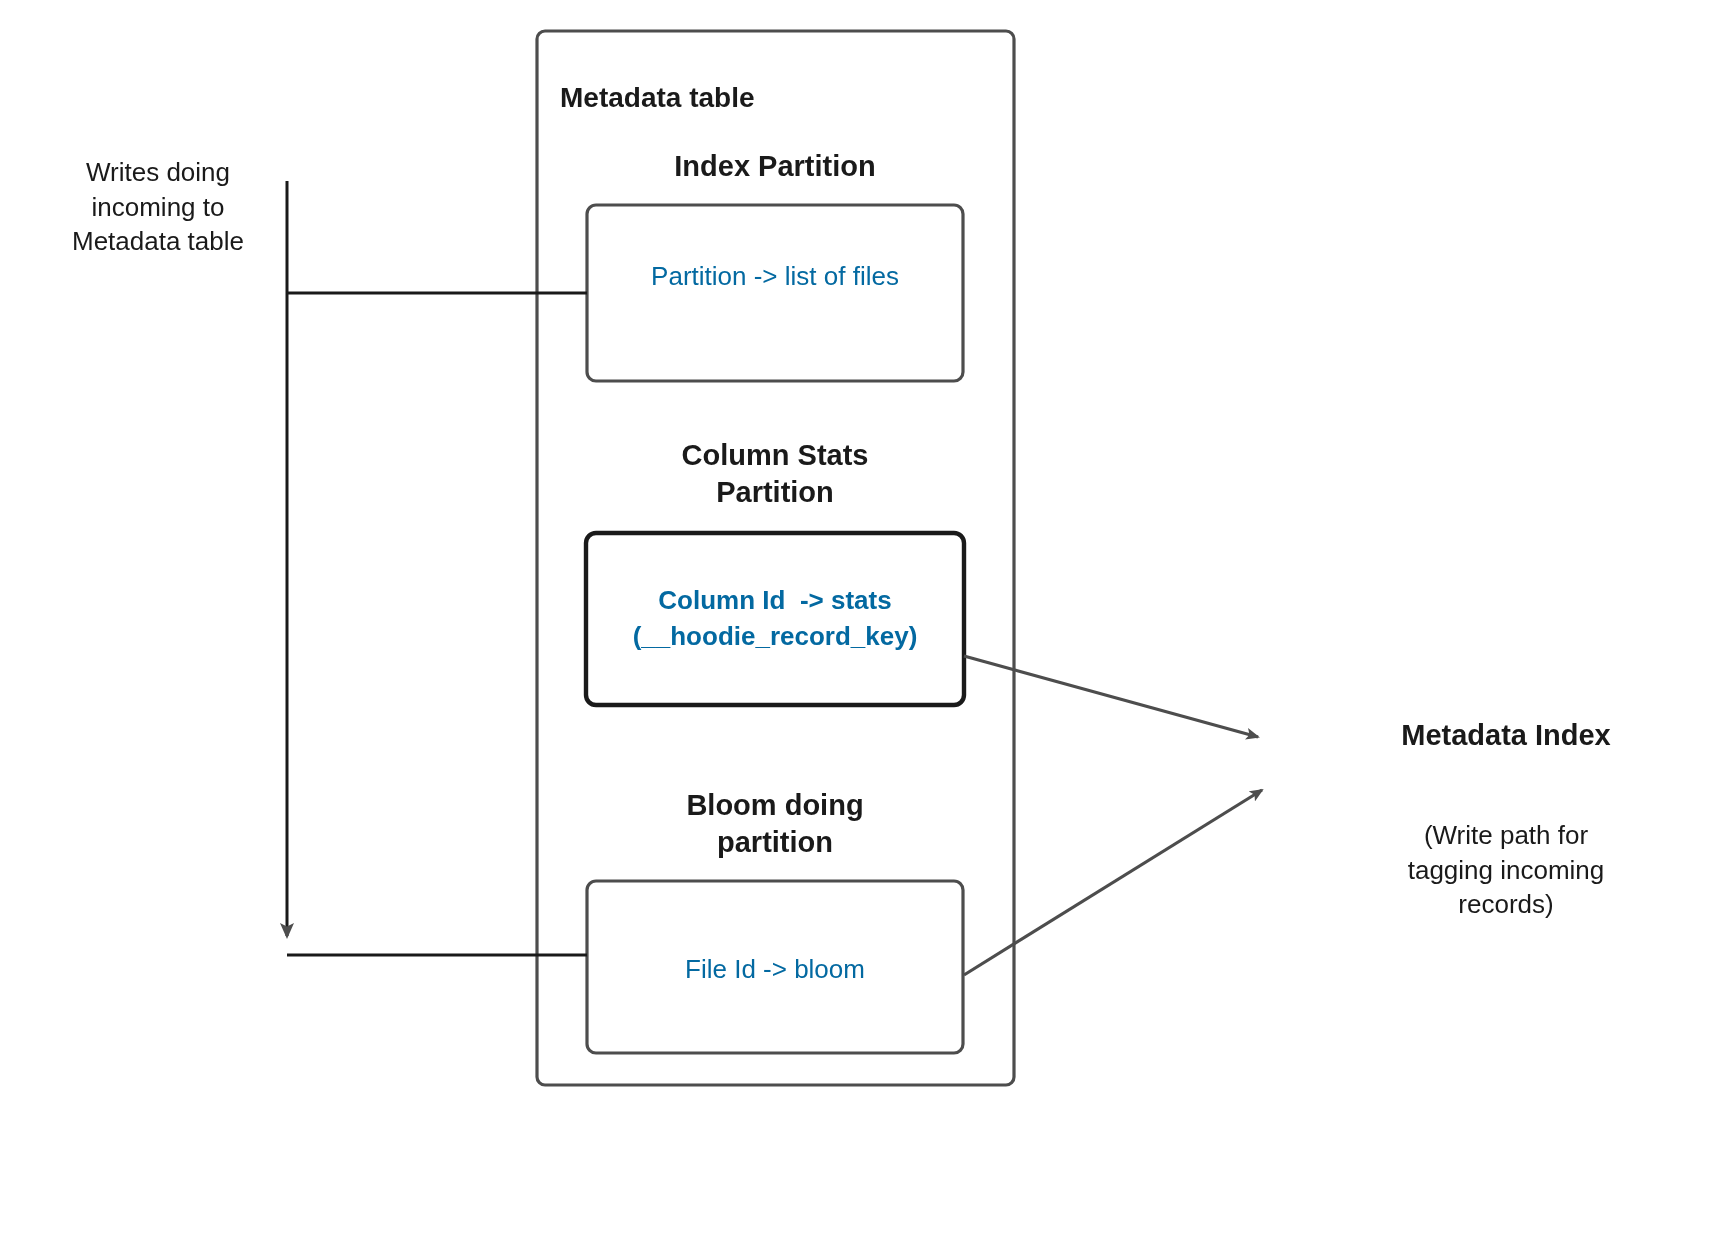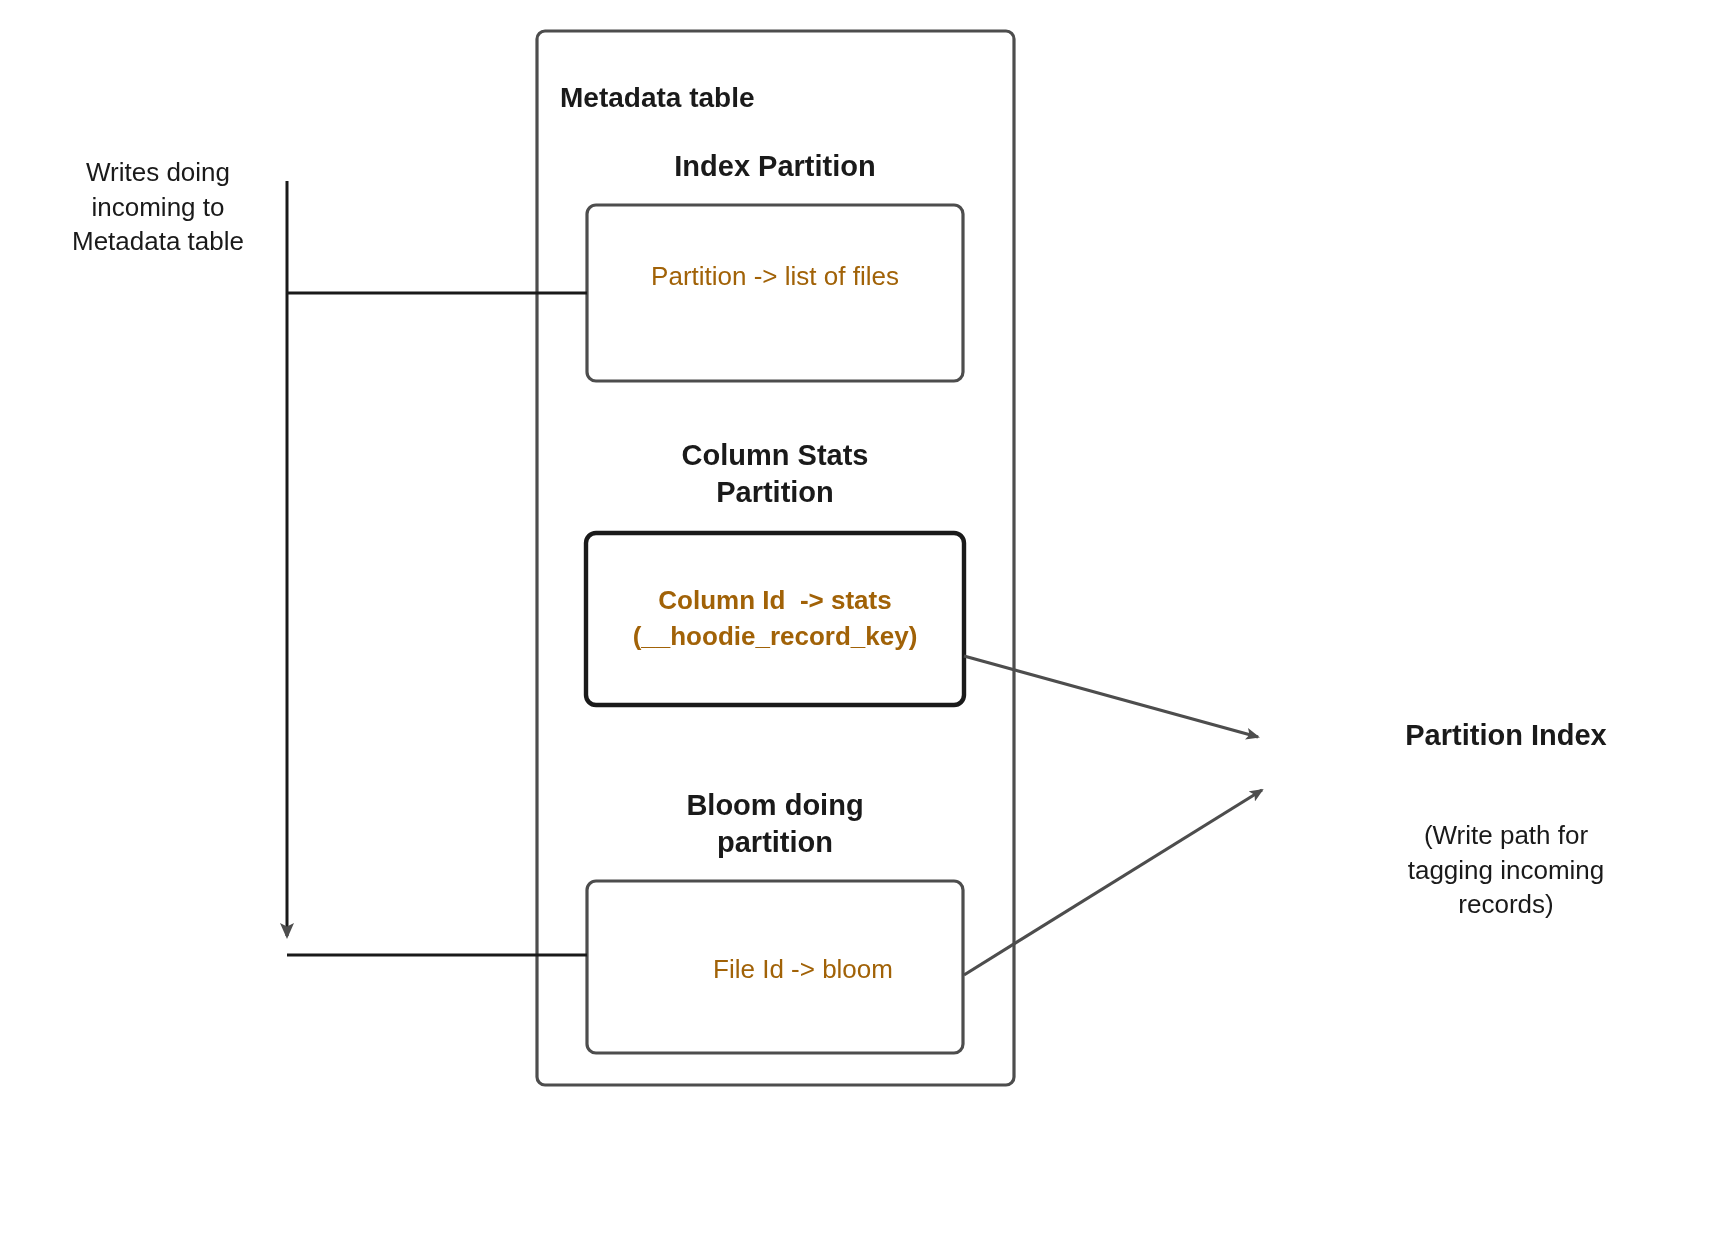--- a/index.html
+++ b/index.html
@@ -58,27 +58,27 @@
     text-align: center;
     width: 380px;
   }
   #files-partition-heading { left: 585px; top: 148px; }
   #column-stats-partition-heading { left: 585px; top: 437px; }
   #bloom-partition-heading { left: 585px; top: 787px; }
 
   
   .box-text {
     font-size: 26px;
-    color: #a16207;
+    color: #0369a1;
     text-align: center;
     line-height: 1.38;
   }
   #files-box-text { left: 590px; top: 259px; width: 370px; }
   #colstats-box-text { left: 590px; top: 583px; width: 370px; font-weight: bold; }
-  #bloom-box-text { left: 590px; top: 952px; width: 370px; margin-left: 28px; }
+  #bloom-box-text { left: 590px; top: 952px; width: 370px; }
 
   
   #metadata-index-title {
     left: 1296px;
     top: 717px;
     width: 420px;
     font-size: 29px;
     font-weight: bold;
     text-align: center;
     color: #1a1a1a;
@@ -141,19 +141,19 @@
 Partition</div>
 
   <div class="txt box-text" id="colstats-box-text">Column Id  -&gt; stats
 (__hoodie_record_key)</div>
 
   <div class="txt partition-heading" id="bloom-partition-heading">Bloom doing
 partition</div>
 
   <div class="txt box-text" id="bloom-box-text">File Id -&gt; bloom</div>
 
-  <div class="txt" id="metadata-index-title">Partition Index</div>
+  <div class="txt" id="metadata-index-title">Metadata Index</div>
 
   <div class="txt" id="metadata-index-sub">(Write path for
 tagging incoming
 records)</div>
 
 </div>
 
 </body></html>

